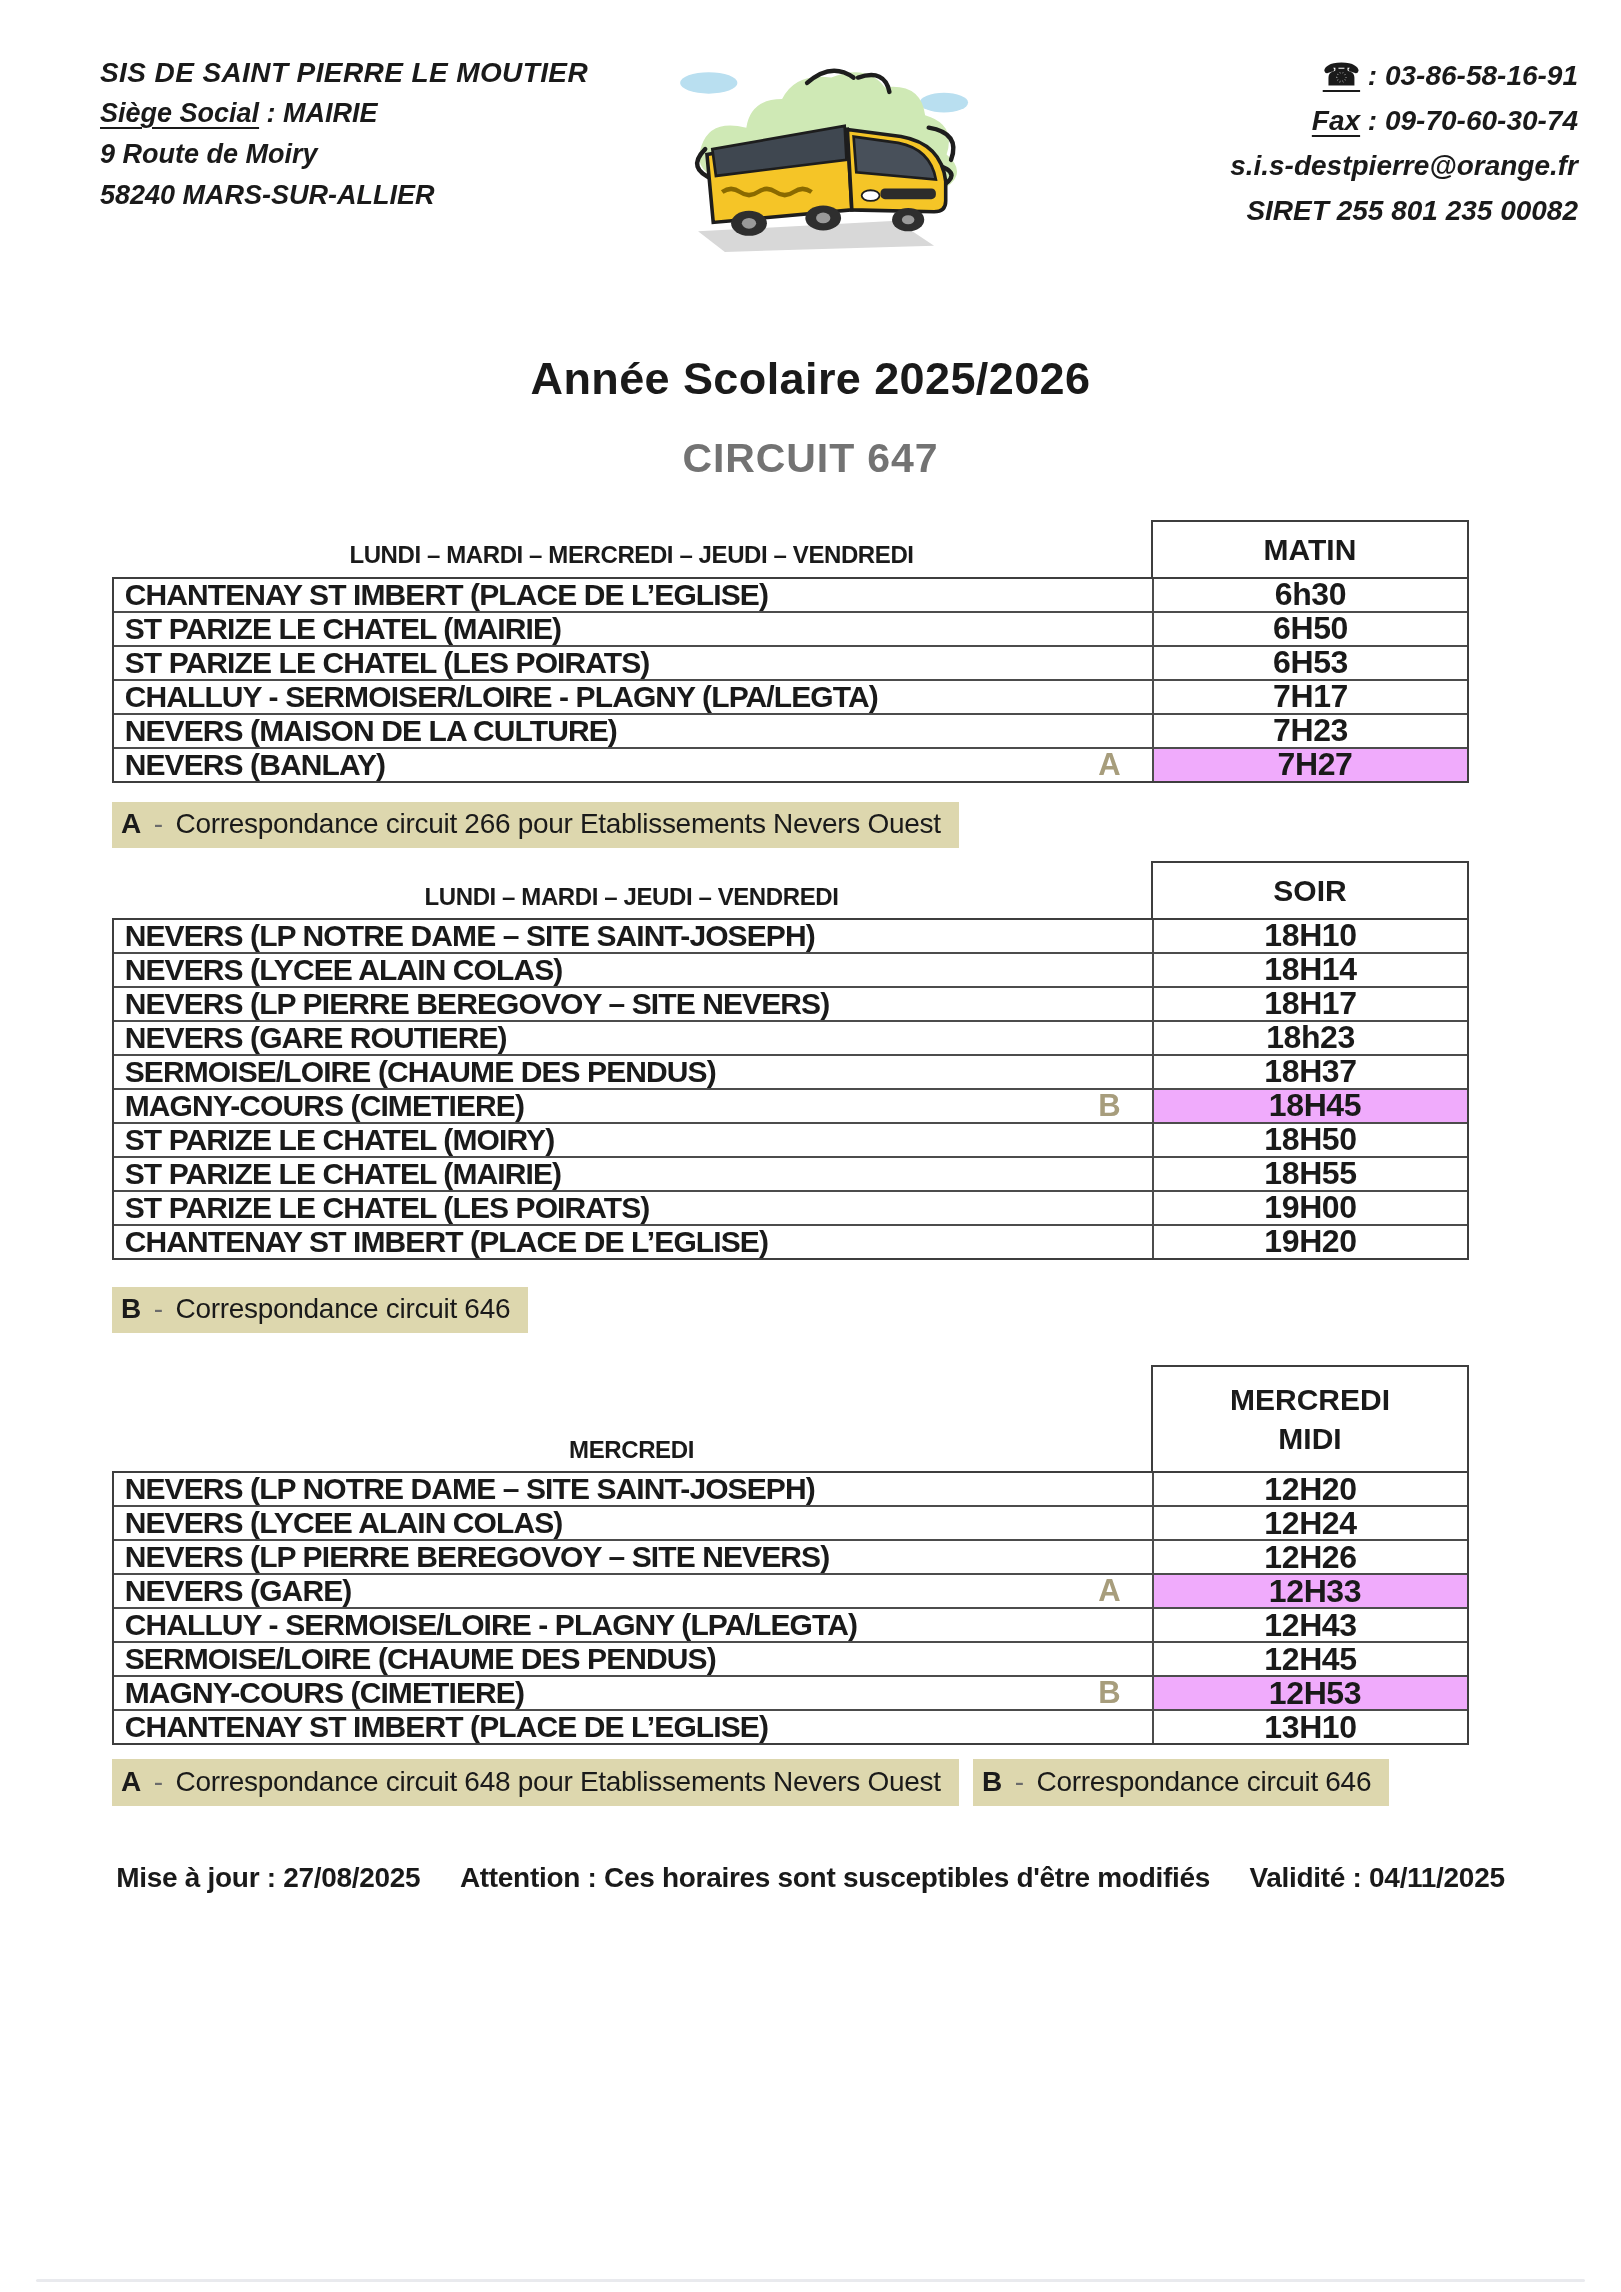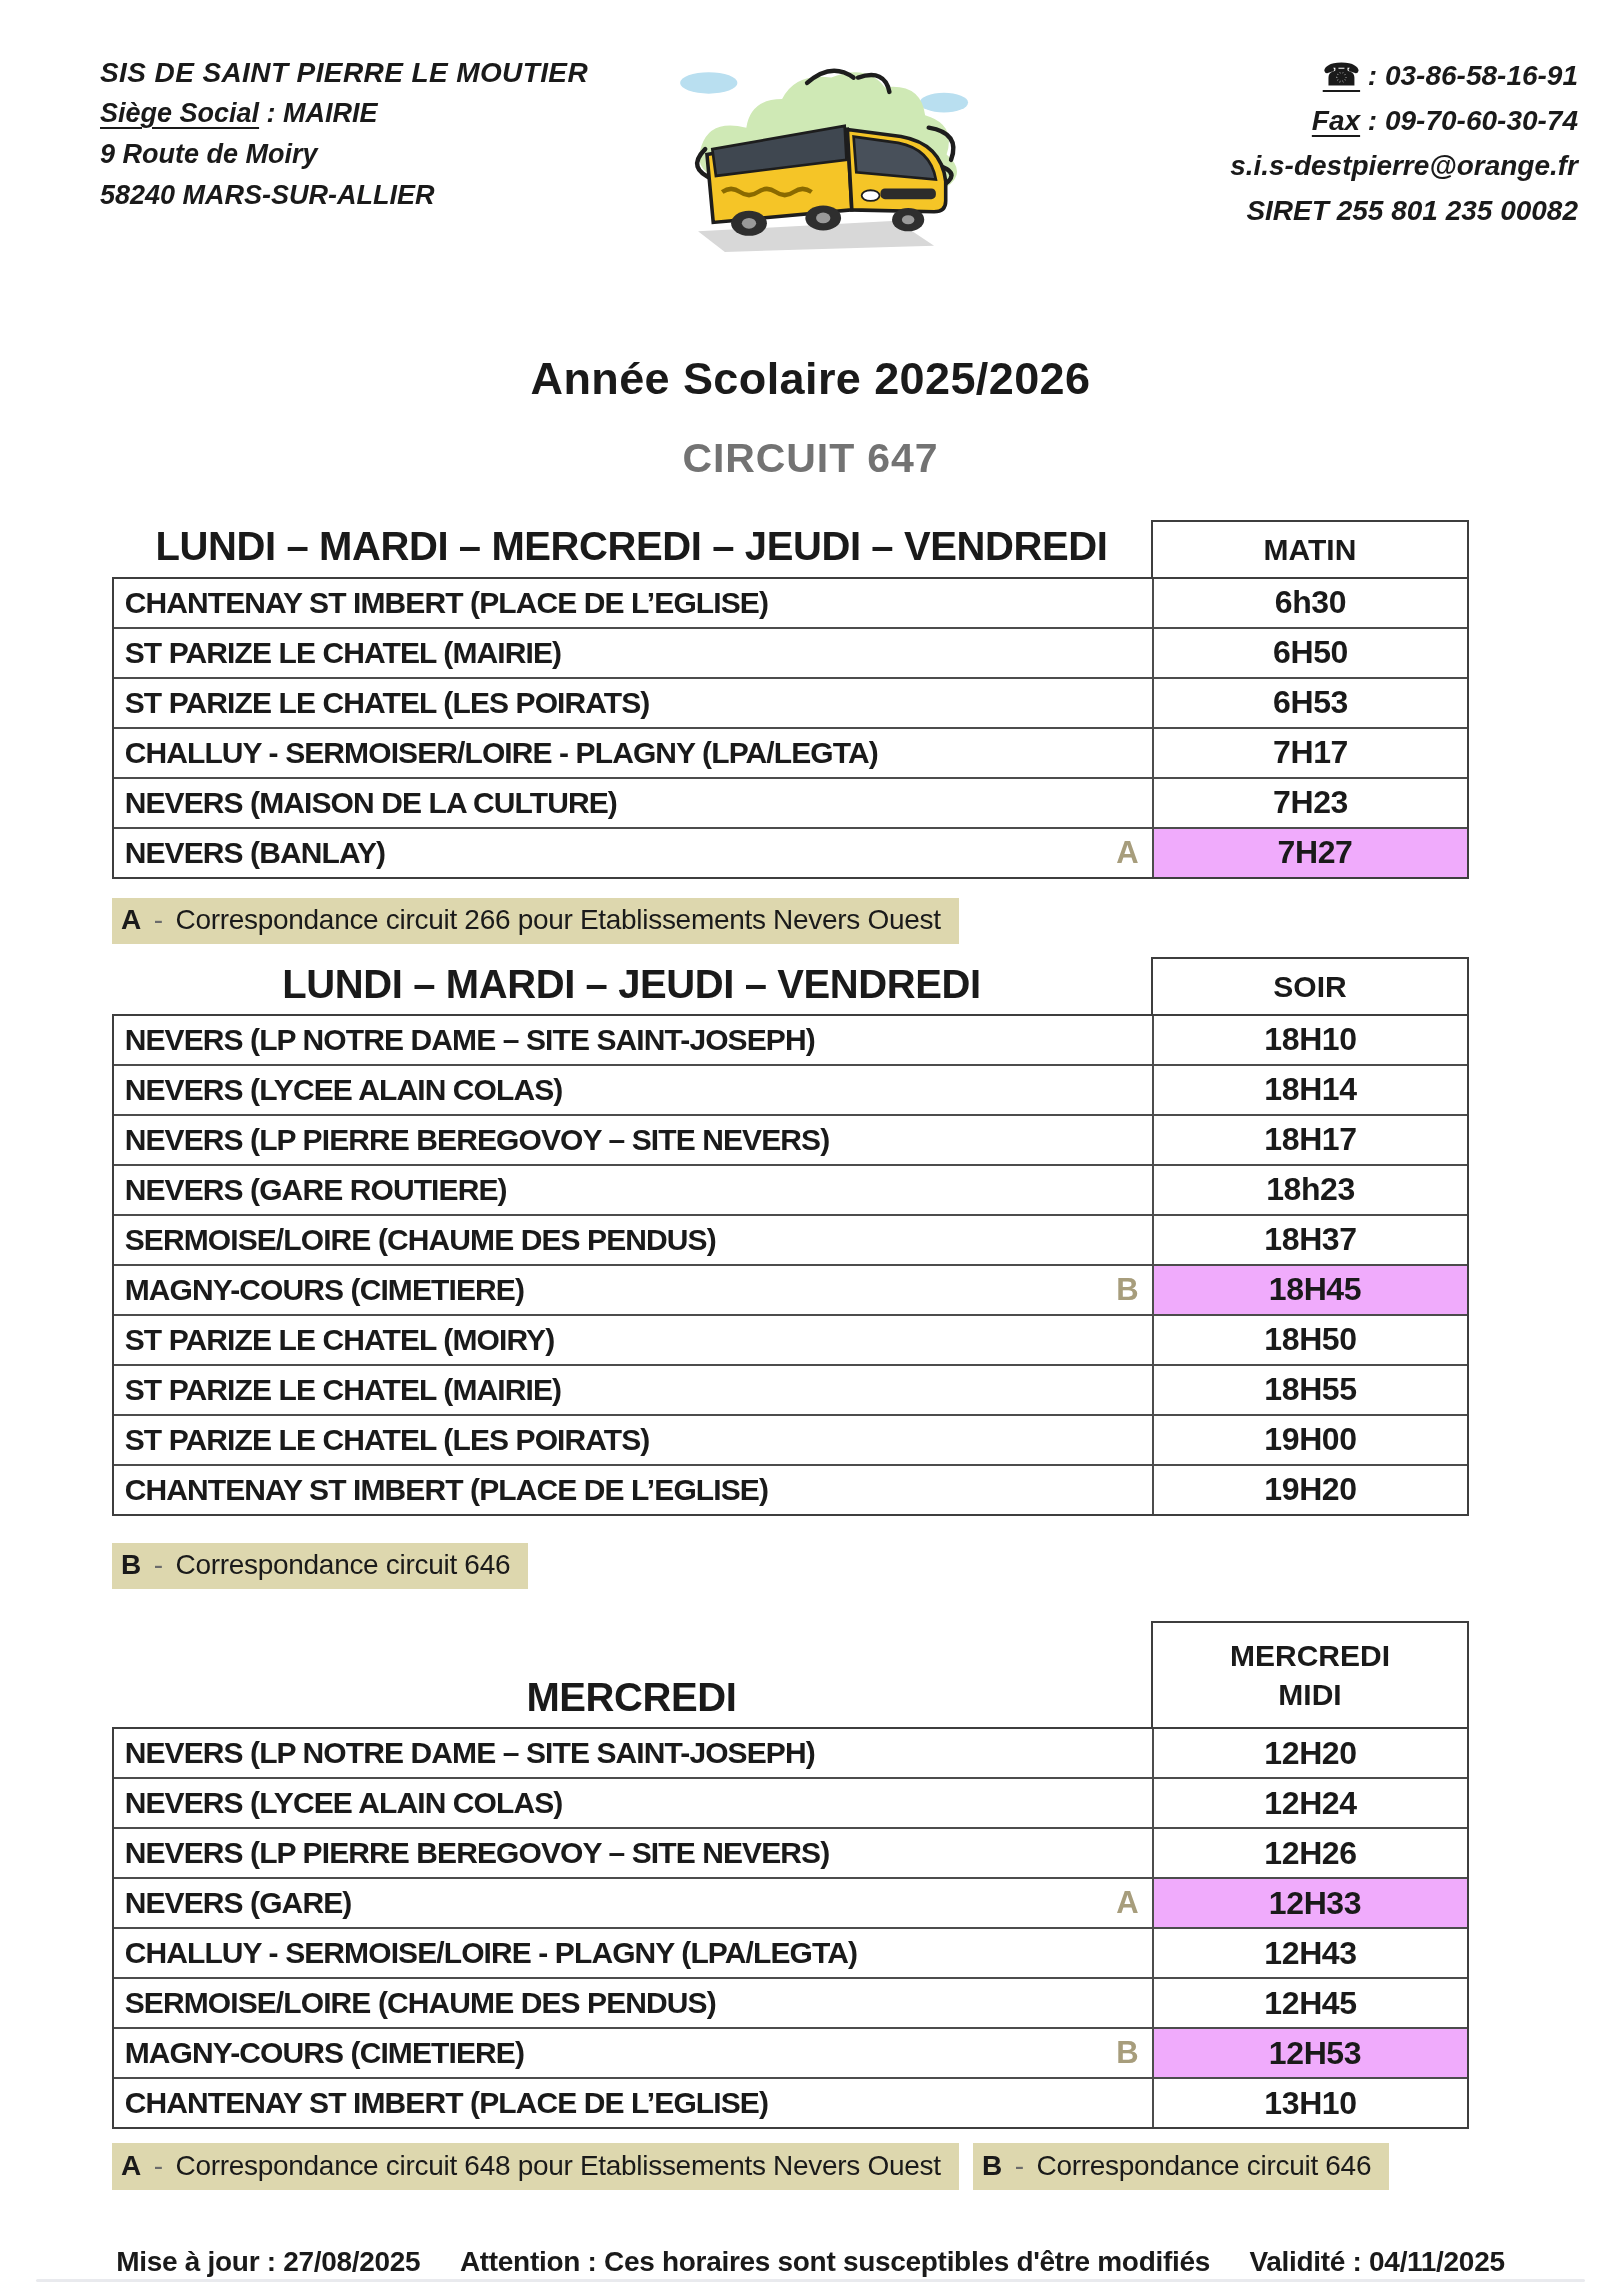--- a/index.html
+++ b/index.html
@@ -22,26 +22,26 @@
   .hdr-right .ul{text-decoration:underline;text-underline-offset:5.4px;text-decoration-thickness:2.2px;}
   .phone-glyph{font-style:normal;font-size:30px;}
   
   .title{margin-top:97px;text-align:center;font-size:45px;font-weight:700;letter-spacing:0.4px;}
   .subtitle{margin-top:30px;text-align:center;font-size:41px;font-weight:700;letter-spacing:0.9px;}
   
   .sched{width:1357px;margin-left:112px;}
   .thead{display:flex;height:57px;}
   .thead.tall{height:106px;}
   .thead-day{width:1039px;display:flex;align-items:flex-end;justify-content:center;
-             font-size:40px;font-weight:700;letter-spacing:-0.4px;padding-bottom:7.2px;box-sizing:border-box;}
+             font-size:24px;font-weight:700;letter-spacing:-0.4px;padding-bottom:7.2px;box-sizing:border-box;}
   .thead-time{width:318px;box-sizing:border-box;border:2.7px solid #3e3e3e;border-bottom:none;
               display:flex;flex-direction:column;align-items:center;justify-content:center;
               font-size:30px;font-weight:700;line-height:39px;}
   .tbody{box-sizing:border-box;width:1357px;border:2.7px solid #3e3e3e;}
-  .trow{display:flex;height:48px;}
+  .trow{display:flex;height:32px;gap:18px;}
   .trow + .trow{border-top:2.2px solid #4c4c4c;}
   .cell-stop{flex:1;display:flex;align-items:center;justify-content:space-between;
              padding:0 14.3px 0 10.7px;font-size:30px;font-weight:700;letter-spacing:-0.9px;box-sizing:border-box;}
   .cell-time{width:315px;box-sizing:border-box;border-left:2.2px solid #4c4c4c;
              display:flex;align-items:center;justify-content:center;
              font-size:32px;font-weight:700;letter-spacing:-0.4px;}
   .cell-time.hl{background:#f0abfc;padding-left:9px;}
   .note-letter{font-size:31px;font-weight:700;}
   
   .note-row{margin:18px 0 0 112px;display:flex;gap:14.3px;}

